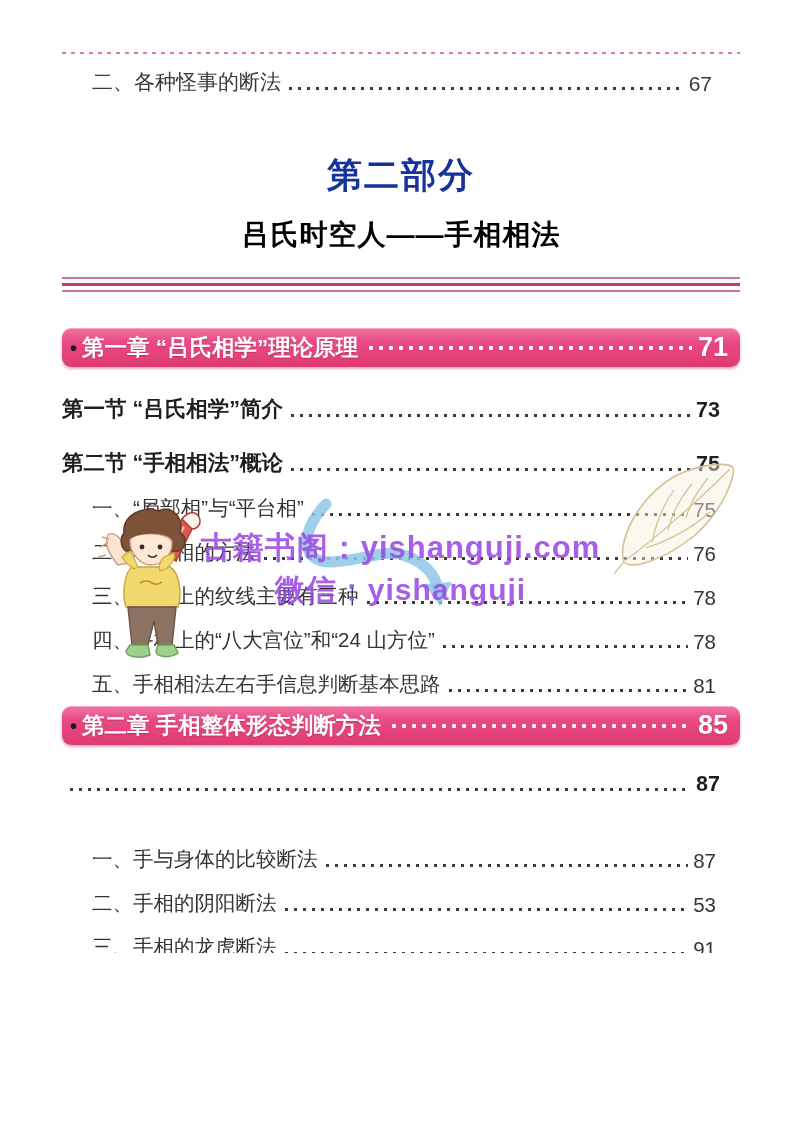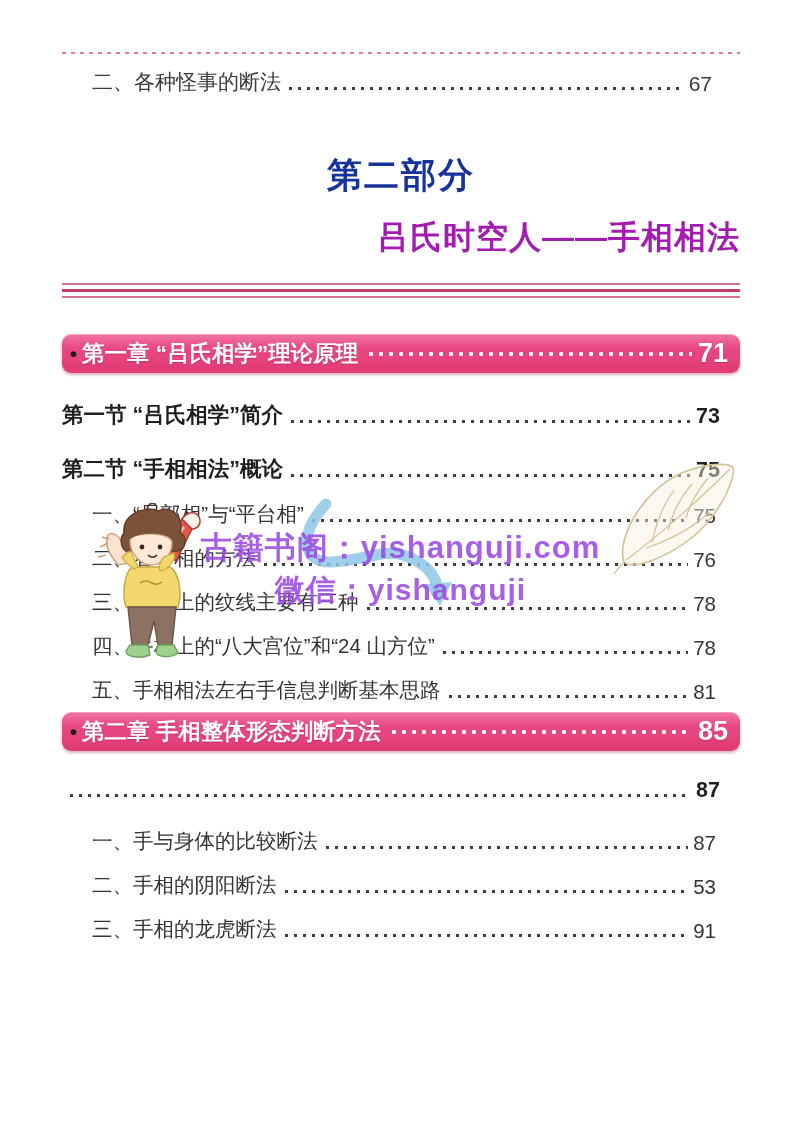--- a/index.html
+++ b/index.html
@@ -26,22 +26,22 @@
   .toc-row .pg { white-space:nowrap; }
 
   .prev-item { margin:14px 28px 0 30px; font-size:21px; color:#3a3a3a; }
   .prev-item .pg { font-size:21px; }
 
   .part-title {
     margin-top:56px; text-align:center; color:#16329b;
     font-size:35px; font-weight:bold; letter-spacing:2px;
   }
   .part-subtitle {
-    margin-top:17px; text-align:right; color:#a21caf;
-    font-size:32px; font-weight:bold; letter-spacing:1px;
+    margin-top:17px; text-align:center; color:#000000;
+    font-size:28px; font-weight:bold; letter-spacing:1px;
   }
 
   .sep-triple {
     margin-top:23px; height:15px;
     background:linear-gradient(#d07492 0 2px, transparent 2px 6px,
                #c43a6e 6px 9.5px, transparent 9.5px 13px, #d07492 13px 15px);
   }
   .sep-double {
     margin-top:20px; height:9px;
     background:linear-gradient(#da8aa4 0 2px, transparent 2px 5.5px, #c9608a 5.5px 9px);
@@ -67,21 +67,21 @@
   .row-section { margin-right:20px; font-size:21.5px; font-weight:bold; color:#1f1f1f; }
   .row-section .pg { font-size:21.5px; }
   .sec-a { margin-top:27px; }
   .sec-b { margin-top:25px; }
   .sec-c { margin-top:27px; }
 
   .row-item { margin-left:30px; margin-right:24px; font-size:20.5px; color:#343434; }
   .row-item .pg { font-size:20.5px; }
   .it-first { margin-top:17px; }
   .it { margin-top:16px; }
-  .it-c1 { margin-top:24px; }
+  .it-c1 { margin-top:48px; }
 
   .page-indicator {
     margin-top:10px; text-align:left; font-size:22px; color:#1d1d1d; font-weight:500;
     letter-spacing:1px;
   }
 
   
   .overlay { position:absolute; pointer-events:none; z-index:3; }
   .wm-text {
     position:absolute; left:50%; transform:translateX(-50%);

